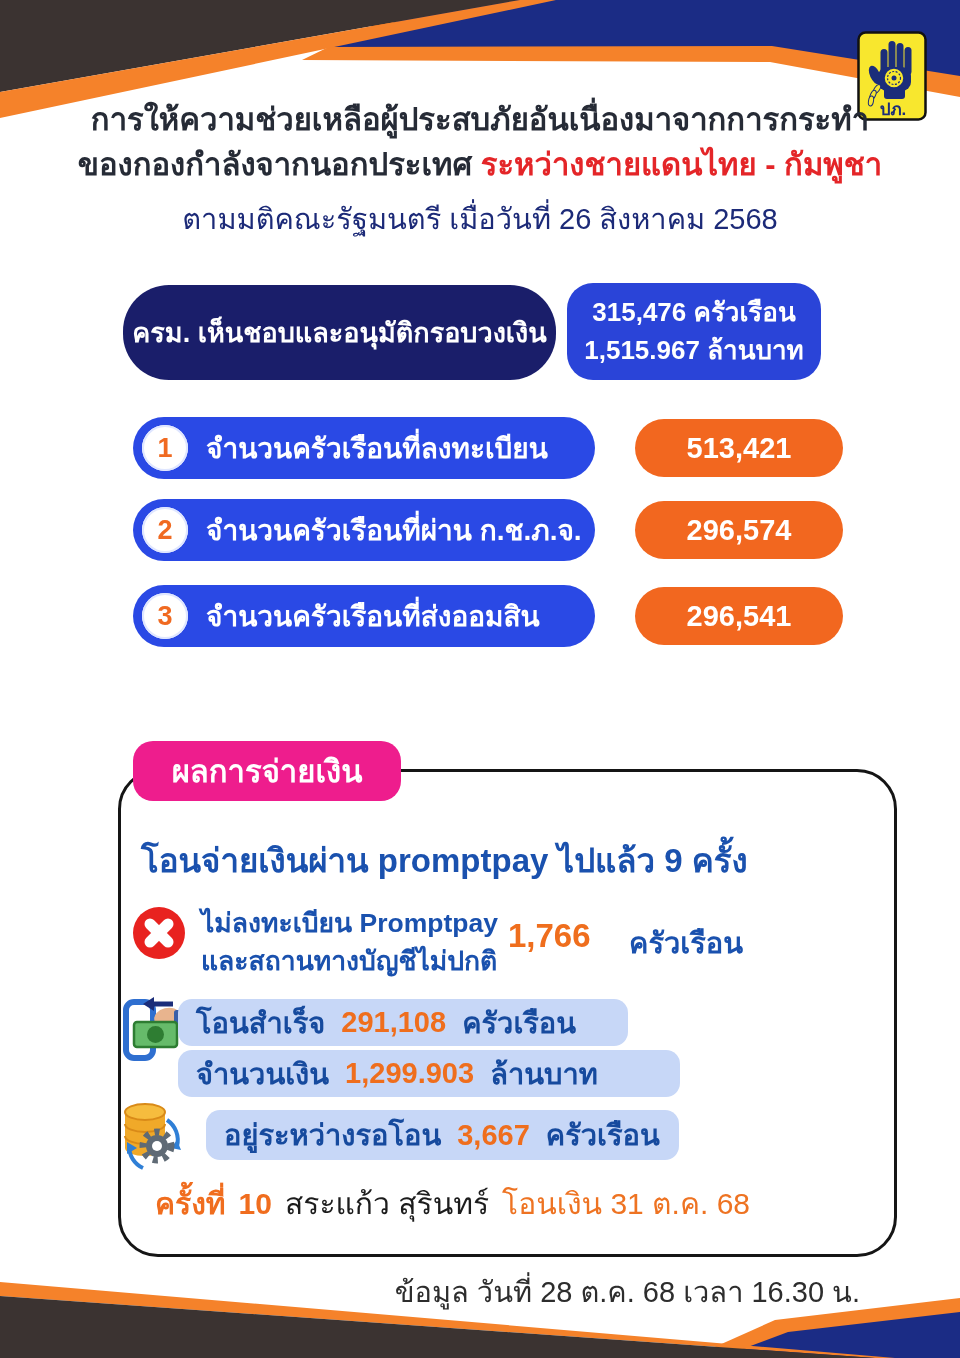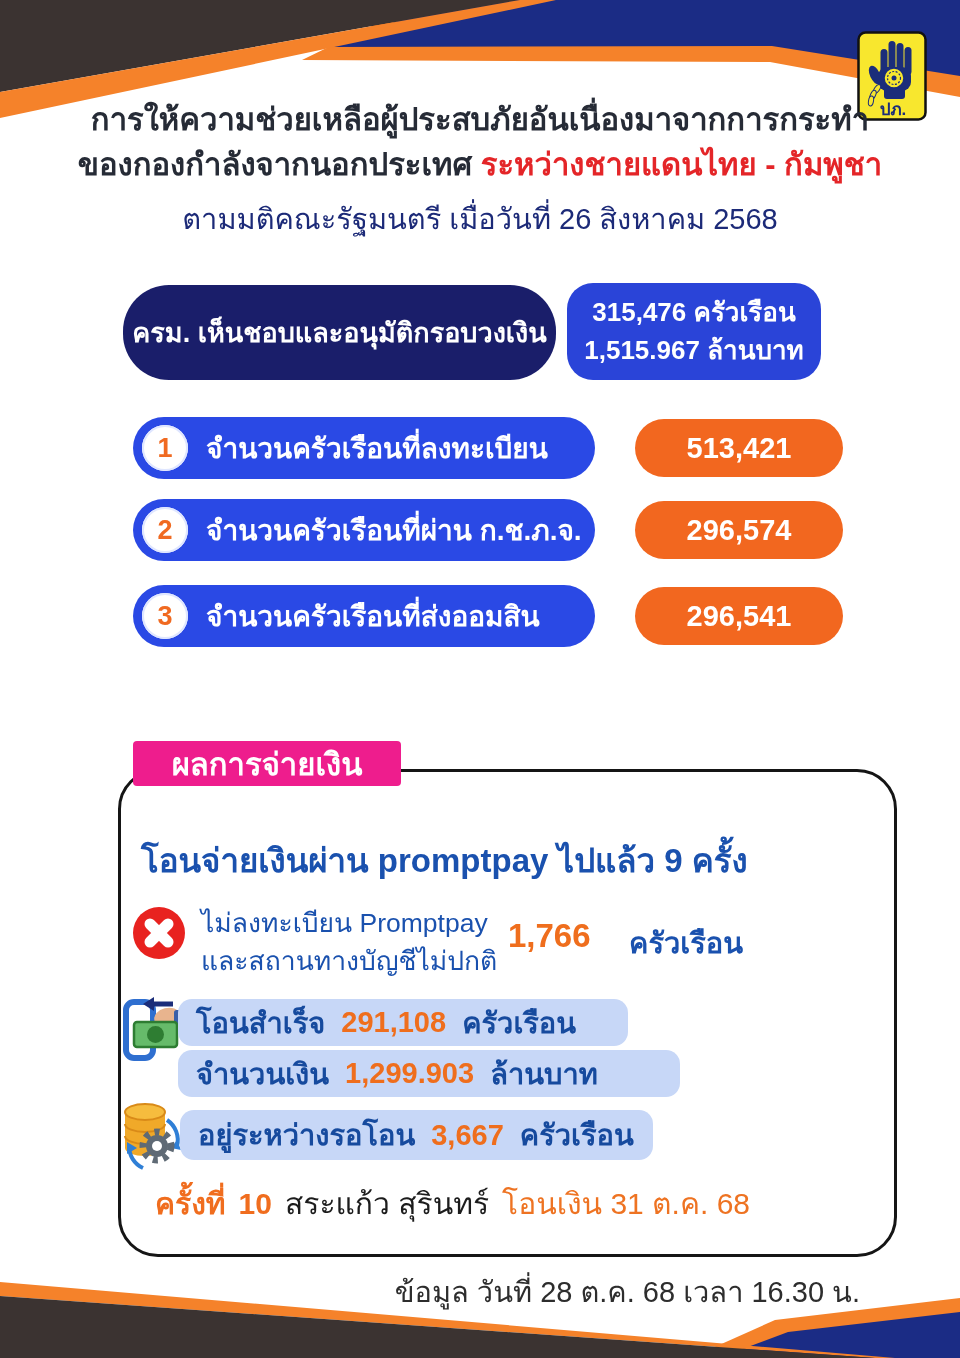--- a/index.html
+++ b/index.html
@@ -51,39 +51,39 @@
     display:flex; align-items:center; justify-content:center;
     color:#fff; font-size:29px; font-weight:bold;
   }
 
   
   .paybox {
     left:118px; top:769px; width:779px; height:488px; background:#fff;
     border:3px solid #151515; border-radius:40px;
   }
   .paybadge {
-    left:133px; top:741px; width:268px; height:45px; background:#ee1d8d; border-radius:4px;
+    left:133px; top:741px; width:268px; height:60px; background:#ee1d8d; border-radius:20px;
     display:flex; align-items:center; justify-content:center;
     color:#fff; font-size:31px; font-weight:bold;
   }
   .payhead { left:141px; top:834px; font-size:33px; font-weight:bold; color:#1a51ae; }
 
-  .x-label { left:201px; top:904px; font-size:26.5px; font-weight:normal; color:#1a51ae; line-height:1.45; }
+  .x-label { left:201px; top:904px; font-size:26.5px; font-weight:bold; color:#1a51ae; line-height:1.45; }
   .x-value { left:508px; top:917px; font-size:33px; font-weight:bold; color:#ef6e1d;text-align:right; }
   .x-unit  { left:629px; top:920px; font-size:29px; font-weight:bold; color:#1a51ae; }
 
   .hl-bar {
     background:#c7d7f7; border-radius:14px; height:47px;
     display:flex; align-items:center; gap:16px; padding-left:18px;
     font-size:29px; font-weight:bold; color:#164a9e;
   }
   .hl-val { color:#ef6e1d; }
   .bar1 { left:178px; top:999px;  width:450px; }
   .bar2 { left:178px; top:1050px; width:502px; }
-  .bar3 { left:180px; top:1110px; width:473px; height:50px; }
+  .bar3 { left:206px; top:1110px; width:473px; height:50px; }
 
   .round-line { left:155px; top:1180px; display:flex; gap:13px; font-size:30px; align-items:baseline; }
   .round-prefix { color:#f06d1e; font-weight:bold; }
   .round-num { color:#f06d1e; font-weight:bold; }
   .round-prov { color:#1c1c1c; }
   .round-transfer { color:#ee7322; }
 
   .footnote { right:100px; top:1269px; font-size:29px; color:#2d2d2d; }
 </style>
 </head>

